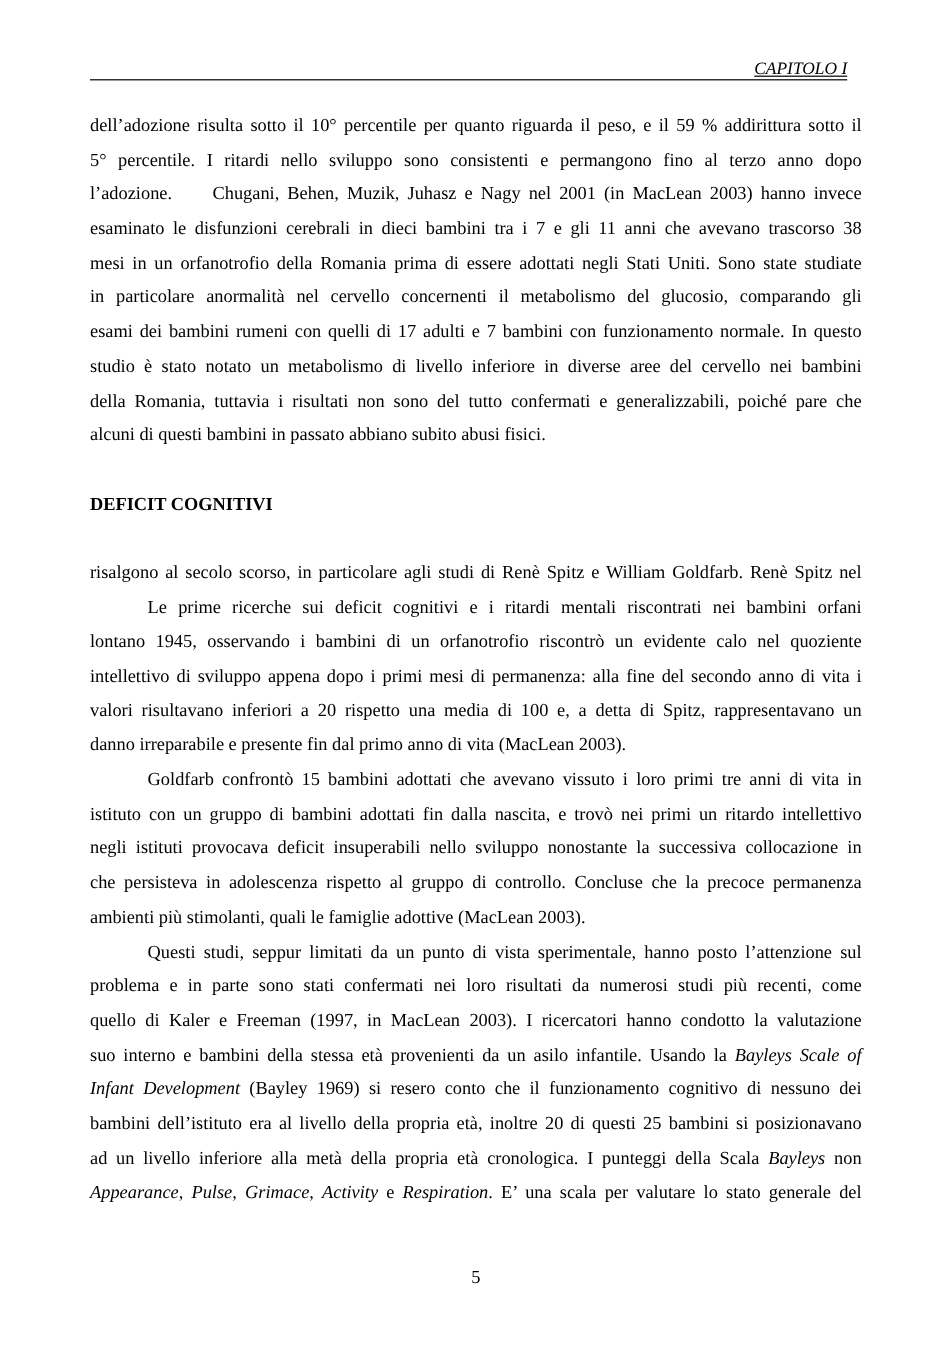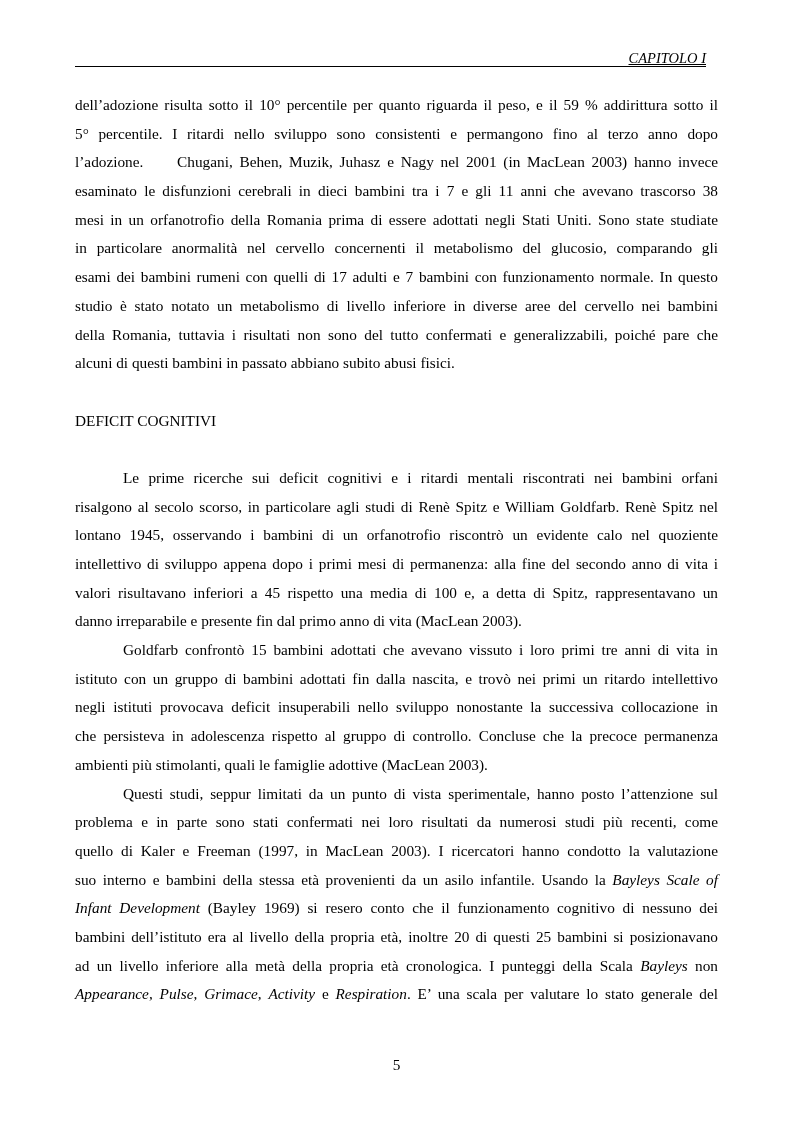--- a/index.html
+++ b/index.html
@@ -7,21 +7,21 @@
          font-family: "Liberation Serif", serif; color: #000; }
   .header { position: absolute; left: 75px; top: 48px; width: 631px; height: 18px;
             border-bottom: 1px solid #000; }
   .header-title { position: absolute; right: 0; bottom: 0px; font-style: italic;
                   font-size: 14.5px; text-decoration: underline; line-height: 16px; }
   .body-text { position: absolute; left: 75px; top: 91px; width: 643px;
                font-size: 15.3px; line-height: 28.7px; }
   .line { display: block; white-space: nowrap; text-align: justify; text-align-last: justify; height: 28.7px; }
   .line.last { text-align-last: left; }
   .indent { padding-left: 48px; }
-  .heading { display: block; font-weight: normal; font-size: 15.3px; height: 28.7px; }
+  .heading { display: block; font-weight: bold; font-size: 15.3px; height: 28.7px; }
   .gap { display: block; height: 28.7px; }
   .gap2 { display: block; height: 28.7px; }
   em { font-style: italic; }
   .page-number { position: absolute; left: 0; width: 793px; top: 1056px; text-align: center;
                  font-size: 15.3px; }
 </style>
 </head>
 <body>
 
 <div class="header">
@@ -40,25 +40,25 @@
     <span class="line">studio è stato notato un metabolismo di livello inferiore in diverse aree del cervello nei bambini</span>
     <span class="line">della Romania, tuttavia i risultati non sono del tutto confermati e generalizzabili, poiché pare che</span>
     <span class="line last">alcuni di questi bambini in passato abbiano subito abusi fisici.</span>
   </div>
 
   <span class="gap"></span>
   <span class="heading">DEFICIT COGNITIVI</span>
   <span class="gap2"></span>
 
   <div>
+    <span class="line">risalgono al secolo scorso, in particolare agli studi di Renè Spitz e William Goldfarb. Renè Spitz nel</span>
     <span class="line indent">Le prime ricerche sui deficit cognitivi e i ritardi mentali riscontrati nei bambini orfani</span>
-    <span class="line">risalgono al secolo scorso, in particolare agli studi di Renè Spitz e William Goldfarb. Renè Spitz nel</span>
     <span class="line">lontano 1945, osservando i bambini di un orfanotrofio riscontrò un evidente calo nel quoziente</span>
     <span class="line">intellettivo di sviluppo appena dopo i primi mesi di permanenza: alla fine del secondo anno di vita i</span>
-    <span class="line">valori risultavano inferiori a 45 rispetto una media di 100 e, a detta di Spitz, rappresentavano un</span>
+    <span class="line">valori risultavano inferiori a 20 rispetto una media di 100 e, a detta di Spitz, rappresentavano un</span>
     <span class="line last">danno irreparabile e presente fin dal primo anno di vita (MacLean 2003).</span>
   </div>
 
   <div>
     <span class="line indent">Goldfarb confrontò 15 bambini adottati che avevano vissuto i loro primi tre anni di vita in</span>
     <span class="line">istituto con un gruppo di bambini adottati fin dalla nascita, e trovò nei primi un ritardo intellettivo</span>
     <span class="line">negli istituti provocava deficit insuperabili nello sviluppo nonostante la successiva collocazione in</span>
     <span class="line">che persisteva  in adolescenza rispetto al gruppo di controllo. Concluse che la precoce permanenza</span>
     <span class="line last">ambienti più stimolanti, quali le famiglie adottive (MacLean 2003).</span>
   </div>

